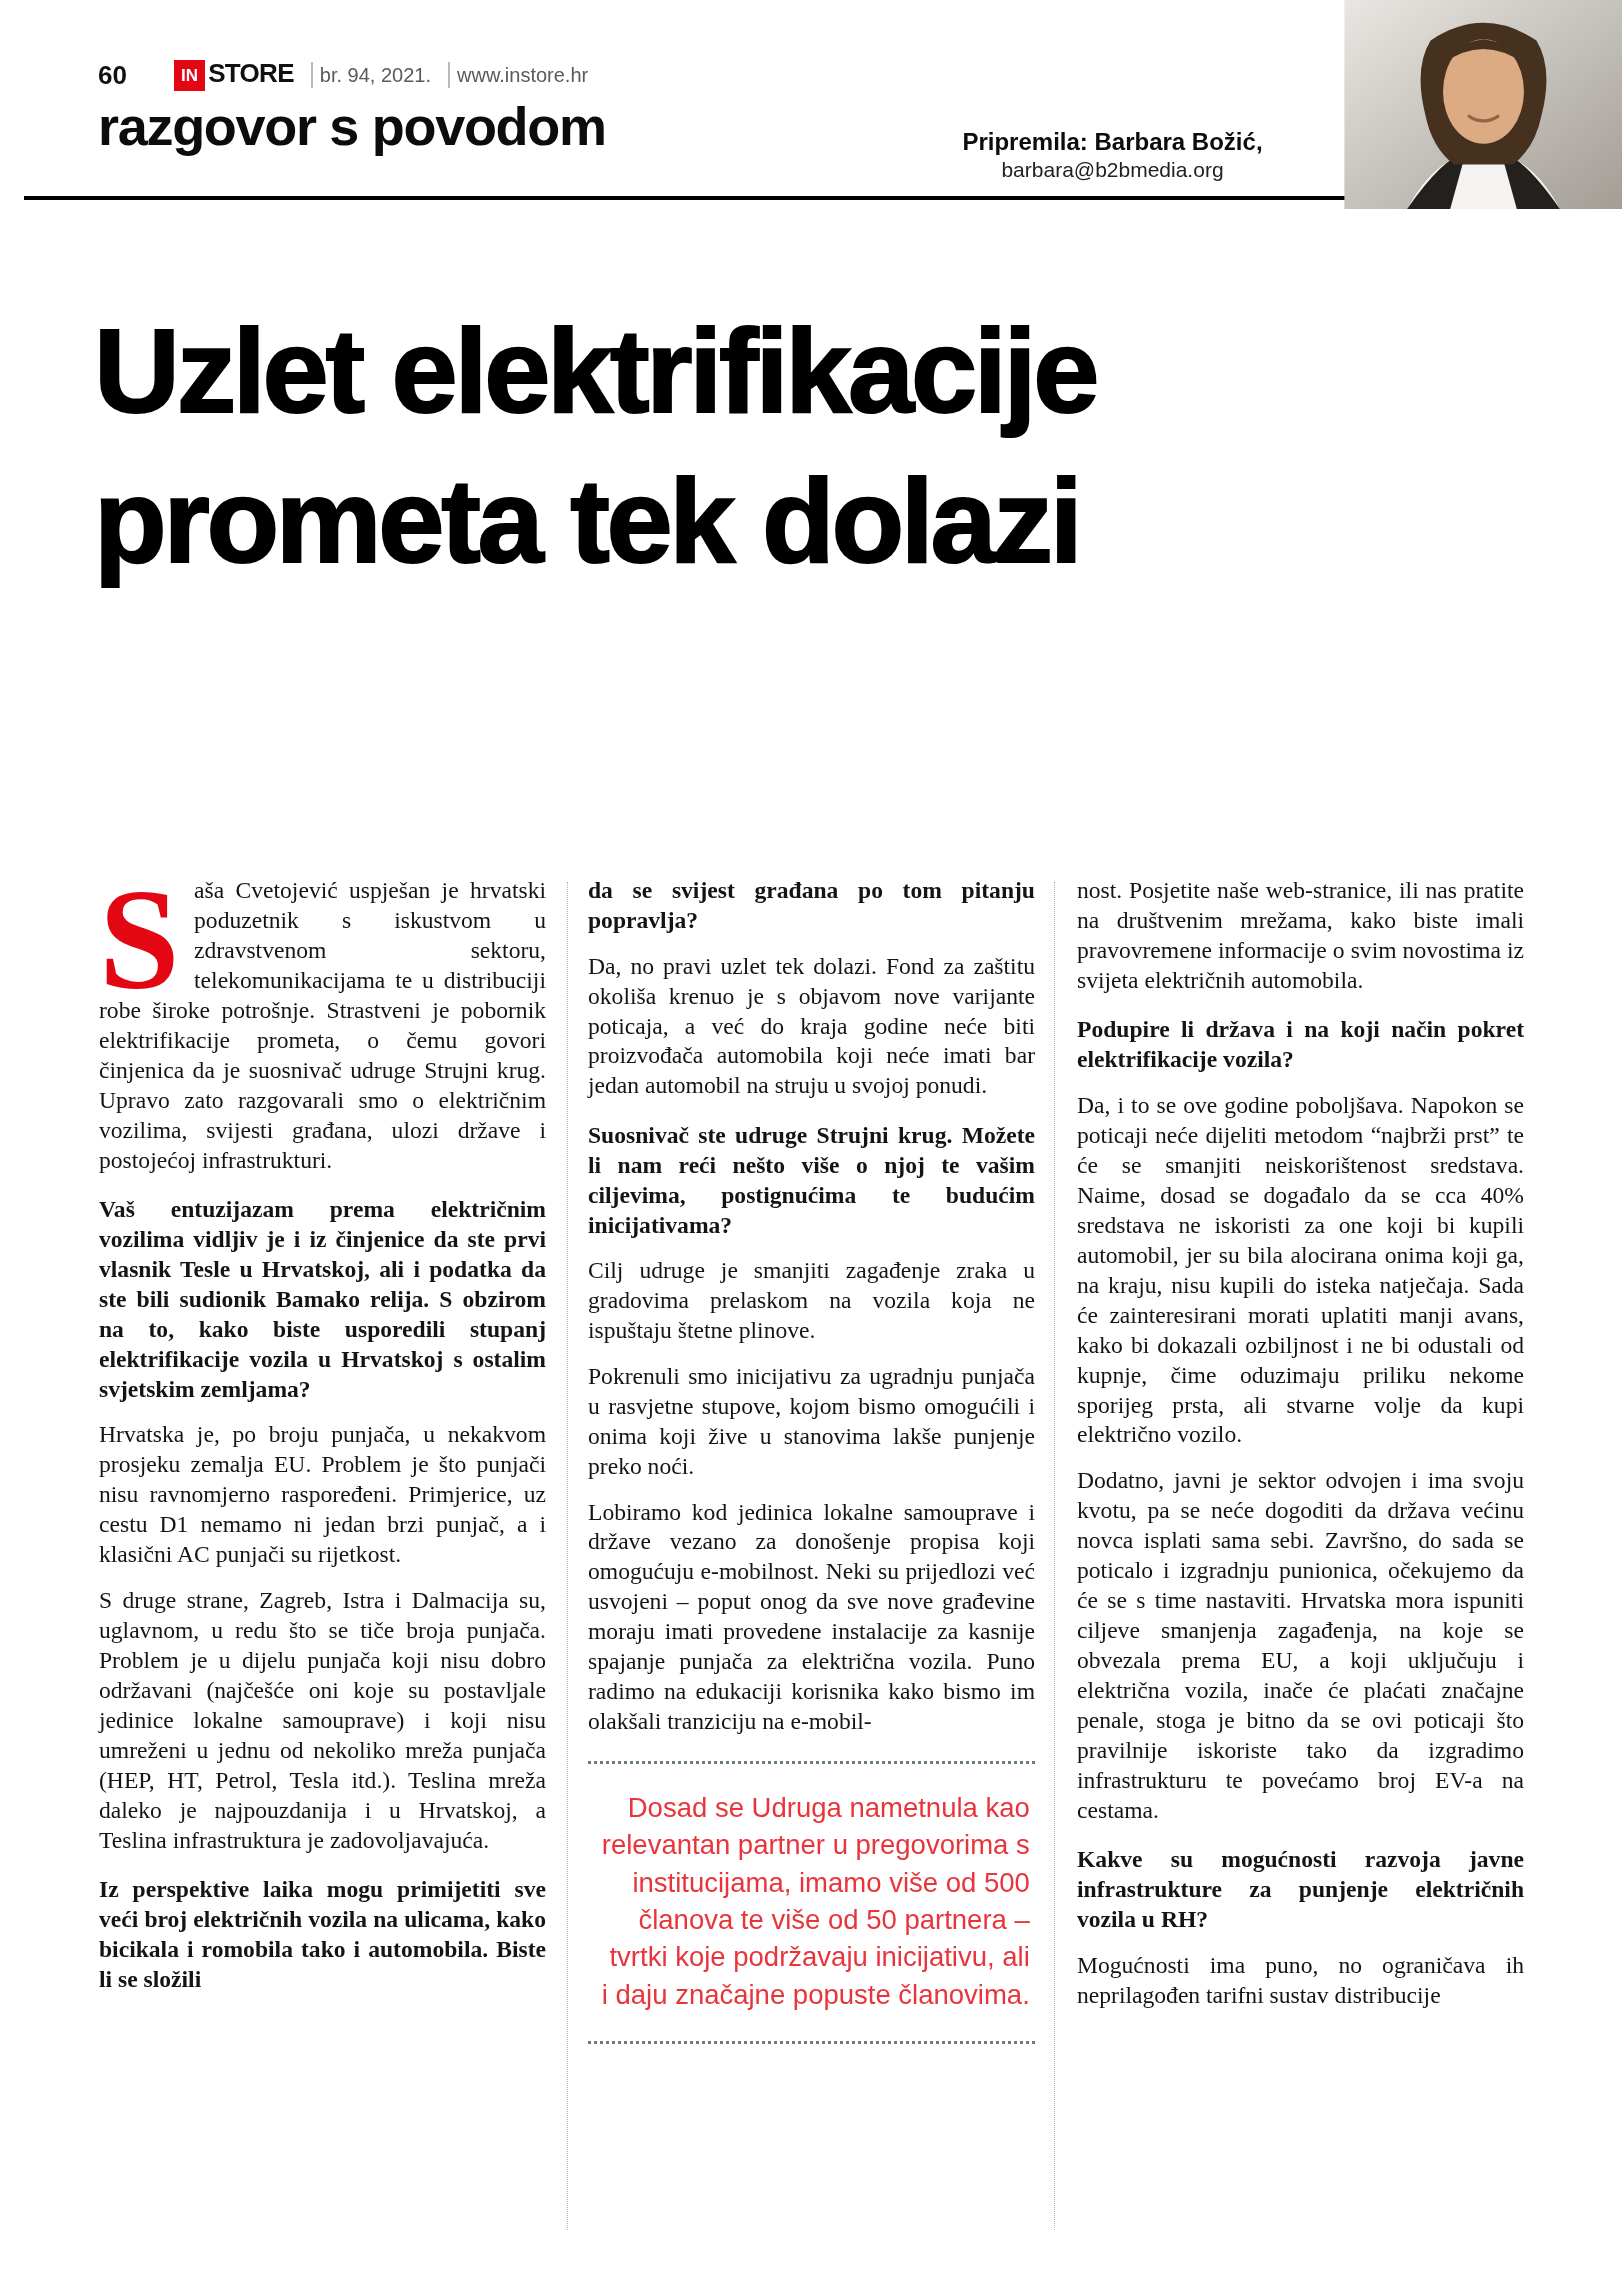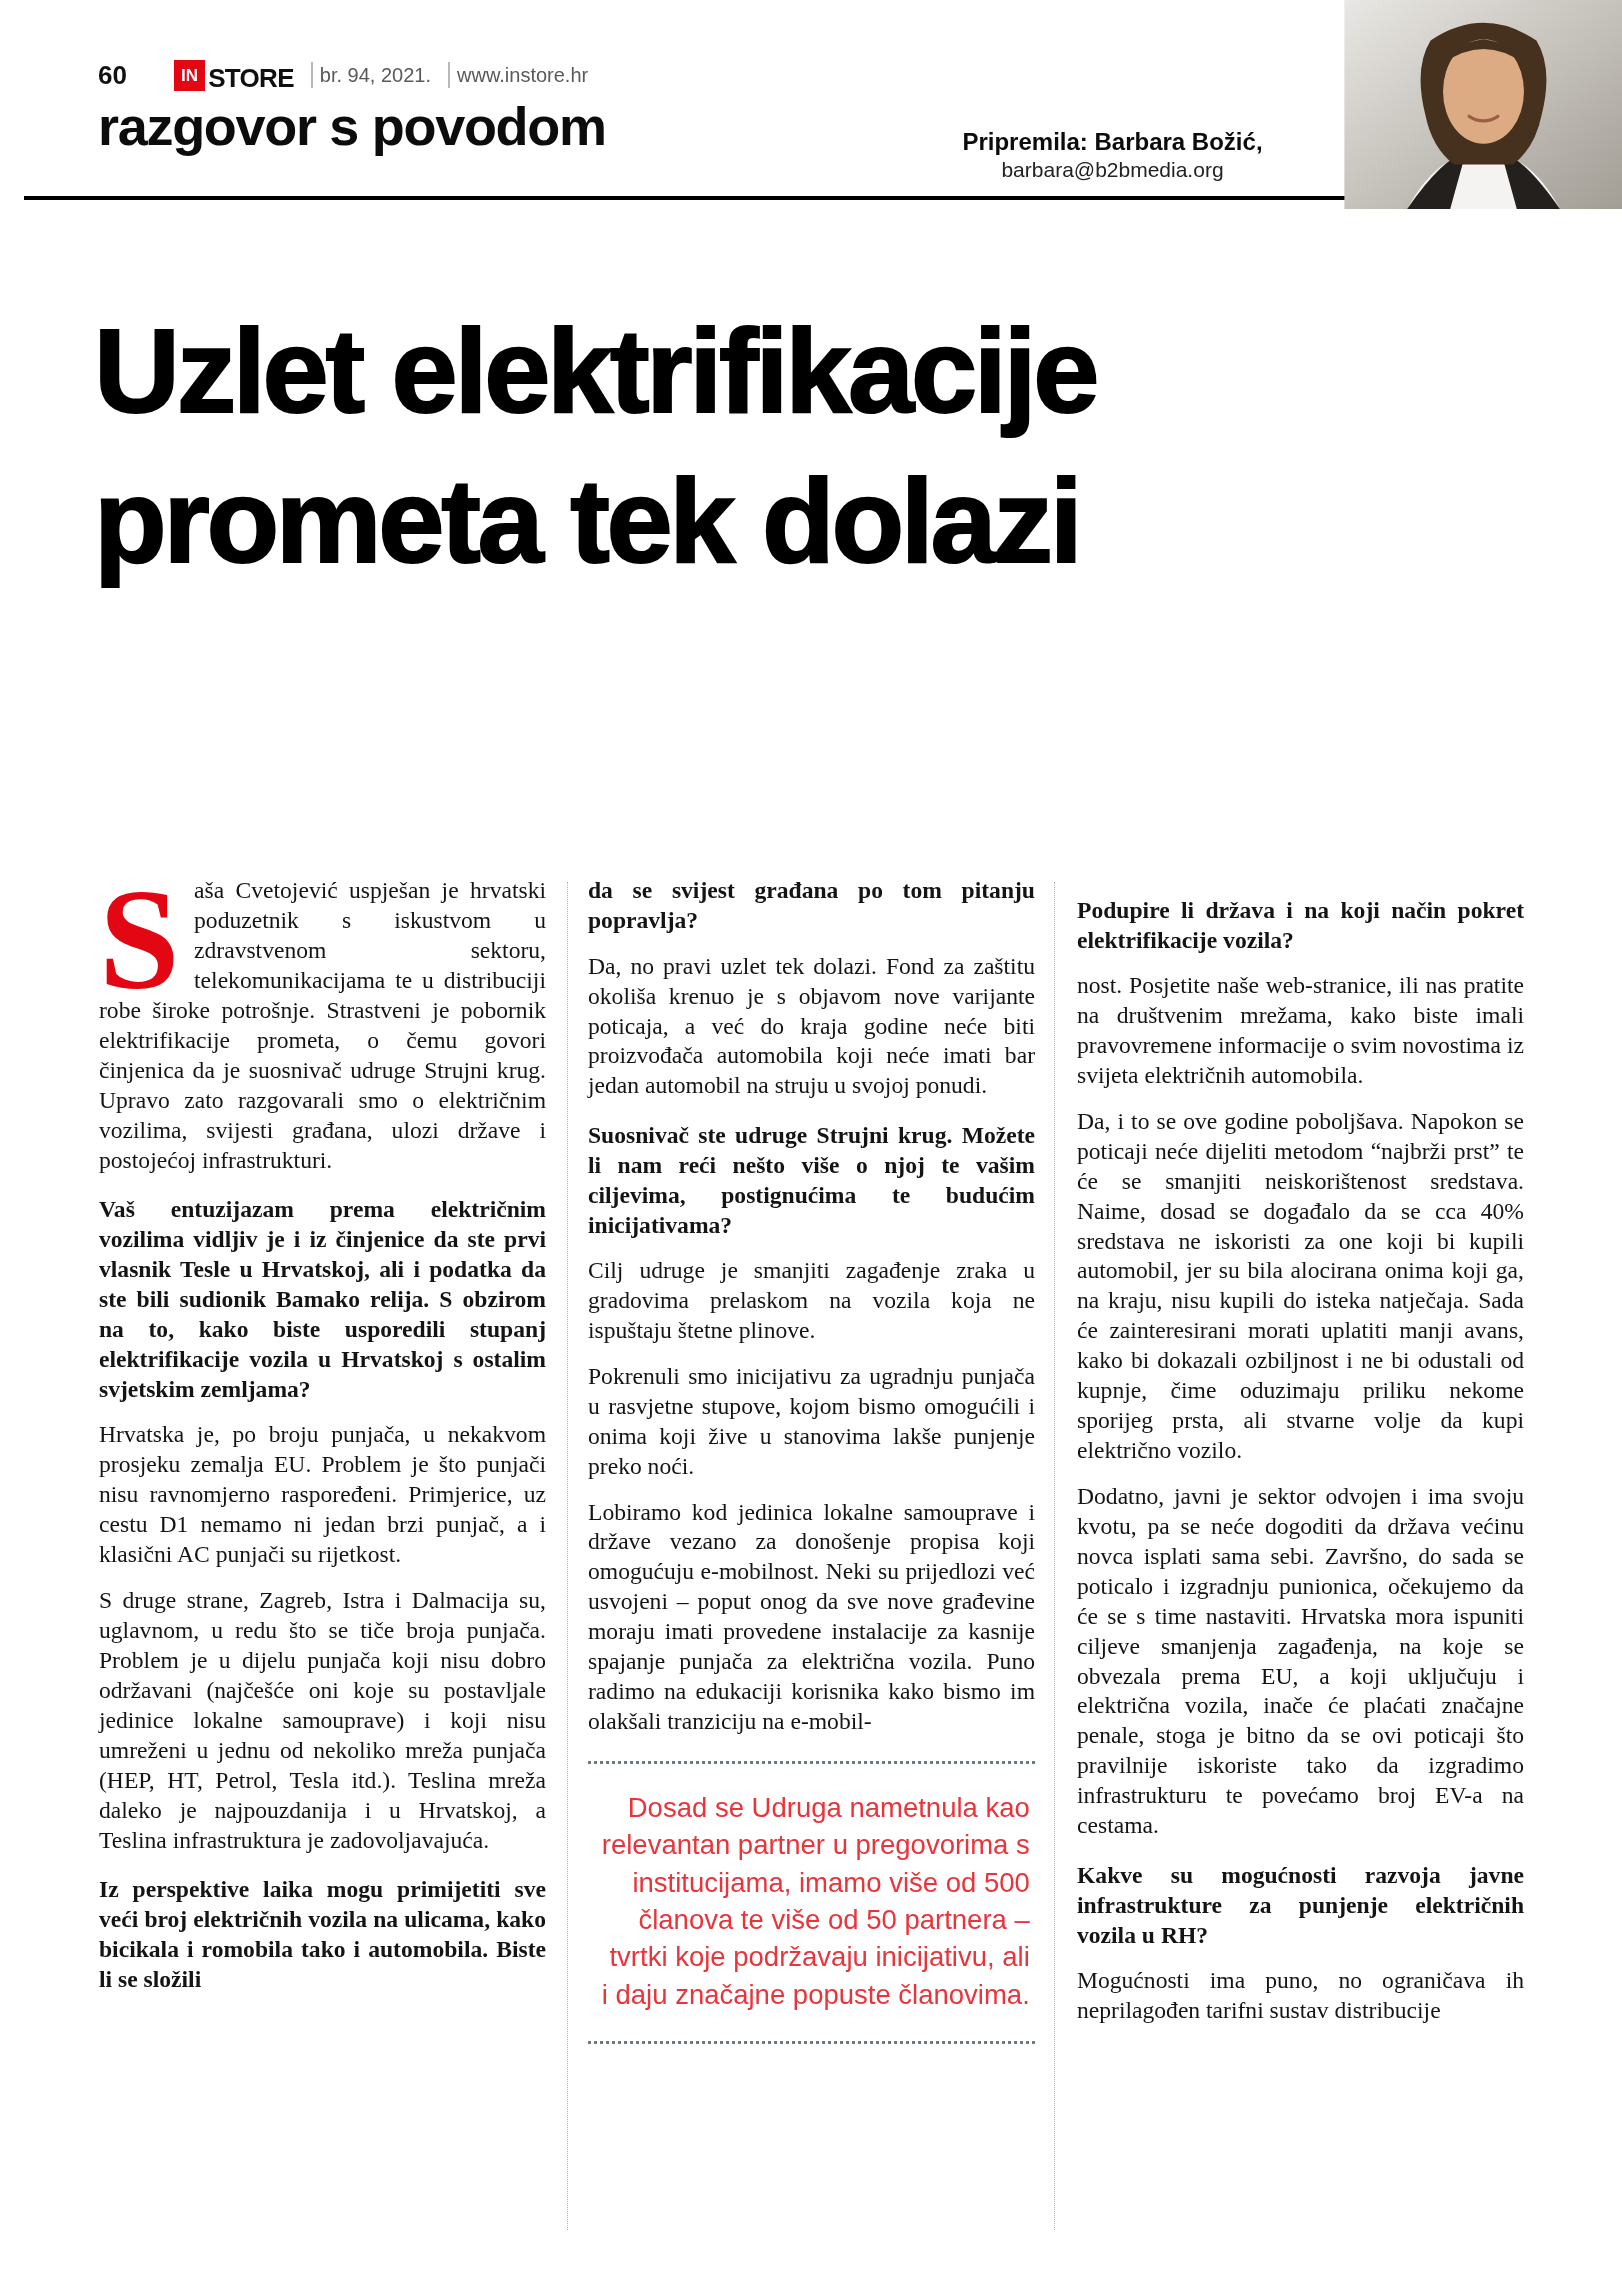--- a/index.html
+++ b/index.html
@@ -6,21 +6,21 @@
   html, body { margin: 0; padding: 0; background: #ffffff; }
   .page {
     position: relative; width: 1623px; height: 2295px;
     background: #ffffff; overflow: hidden;
     font-family: "Liberation Sans", sans-serif; color: #111;
   }
 
   
   .header-row { position: absolute; top: 58px; left: 98px; height: 34px; display: flex; align-items: center; }
   .page-num { font: bold 26px/1 "Liberation Sans", sans-serif; color: #111; margin-right: 47px; }
-  .logo { display: flex; align-items: flex-end; }
+  .logo { display: flex; align-items: flex-start; }
   .logo-in {
     width: 31px; height: 31px; background: #e30613; color: #fff;
     display: flex; align-items: center; justify-content: center;
     font: bold 17px/1 "Liberation Sans", sans-serif;
   }
   .logo-store { font: bold 26px/1 "Liberation Sans", sans-serif; color: #101010; margin-left: 3.3px; letter-spacing: -0.7px; }
   .hdr-meta {
     font: 20px/1 "Liberation Sans", sans-serif; color: #5a5a5a;
     margin-left: 17px; padding-left: 7px; border-left: 2px solid #b9b9b9;
     height: 26px; display: flex; align-items: center;
@@ -155,22 +155,22 @@
       <p class="p q first">da se svijest građana po tom pitanju popravlja?</p>
       <p class="p">Da, no pravi uzlet tek dolazi. Fond za zaštitu okoliša krenuo je s objavom nove varijante poticaja, a već do kraja godine neće biti proizvođača automobila koji neće imati bar jedan automobil na struju u svojoj ponudi.</p>
       <p class="p q">Suosnivač ste udruge Strujni krug. Možete li nam reći nešto više o njoj te vašim ciljevima, postignućima te budućim inicijativama?</p>
       <p class="p">Cilj udruge je smanjiti zagađenje zraka u gradovima prelaskom na vozila koja ne ispuštaju štetne plinove.</p>
       <p class="p">Pokrenuli smo inicijativu za ugradnju punjača u rasvjetne stupove, kojom bismo omogućili i onima koji žive u stanovima lakše punjenje preko noći.</p>
       <p class="p">Lobiramo kod jedinica lokalne samouprave i države vezano za donošenje propisa koji omogućuju e-mobilnost. Neki su prijedlozi već usvojeni – poput onog da sve nove građevine moraju imati provedene instalacije za kasnije spajanje punjača za električna vozila. Puno radimo na edukaciji korisnika kako bismo im olakšali tranziciju na e-mobil-</p>
       <div class="pullquote">Dosad se Udruga nametnula kao relevantan partner u pregovorima s institucijama, imamo više od 500 članova te više od 50 partnera – tvrtki koje podržavaju inicijativu, ali i daju značajne popuste članovima.</div>
     </div>
 
     <div class="col">
+      <p class="p">nost. Posjetite naše web-stranice, ili nas pratite na društvenim mrežama, kako biste imali pravovremene informacije o svim novostima iz svijeta električnih automobila.</p>
       <p class="p q">Podupire li država i na koji način pokret elektrifikacije vozila?</p>
-      <p class="p">nost. Posjetite naše web-stranice, ili nas pratite na društvenim mrežama, kako biste imali pravovremene informacije o svim novostima iz svijeta električnih automobila.</p>
       <p class="p">Da, i to se ove godine poboljšava. Napokon se poticaji neće dijeliti metodom “najbrži prst” te će se smanjiti neiskorištenost sredstava. Naime, dosad se događalo da se cca 40% sredstava ne iskoristi za one koji bi kupili automobil, jer su bila alocirana onima koji ga, na kraju, nisu kupili do isteka natječaja. Sada će zainteresirani morati uplatiti manji avans, kako bi dokazali ozbiljnost i ne bi odustali od kupnje, čime oduzimaju priliku nekome sporijeg prsta, ali stvarne volje da kupi električno vozilo.</p>
       <p class="p">Dodatno, javni je sektor odvojen i ima svoju kvotu, pa se neće dogoditi da država većinu novca isplati sama sebi. Završno, do sada se poticalo i izgradnju punionica, očekujemo da će se s time nastaviti. Hrvatska mora ispuniti ciljeve smanjenja zagađenja, na koje se obvezala prema EU, a koji uključuju i električna vozila, inače će plaćati značajne penale, stoga je bitno da se ovi poticaji što pravilnije iskoriste tako da izgradimo infrastrukturu te povećamo broj EV-a na cestama.</p>
       <p class="p q">Kakve su mogućnosti razvoja javne infrastrukture za punjenje električnih vozila u RH?</p>
       <p class="p">Mogućnosti ima puno, no ograničava ih neprilagođen tarifni sustav distribucije</p>
     </div>
 
   </div>
 
 </div>
 

